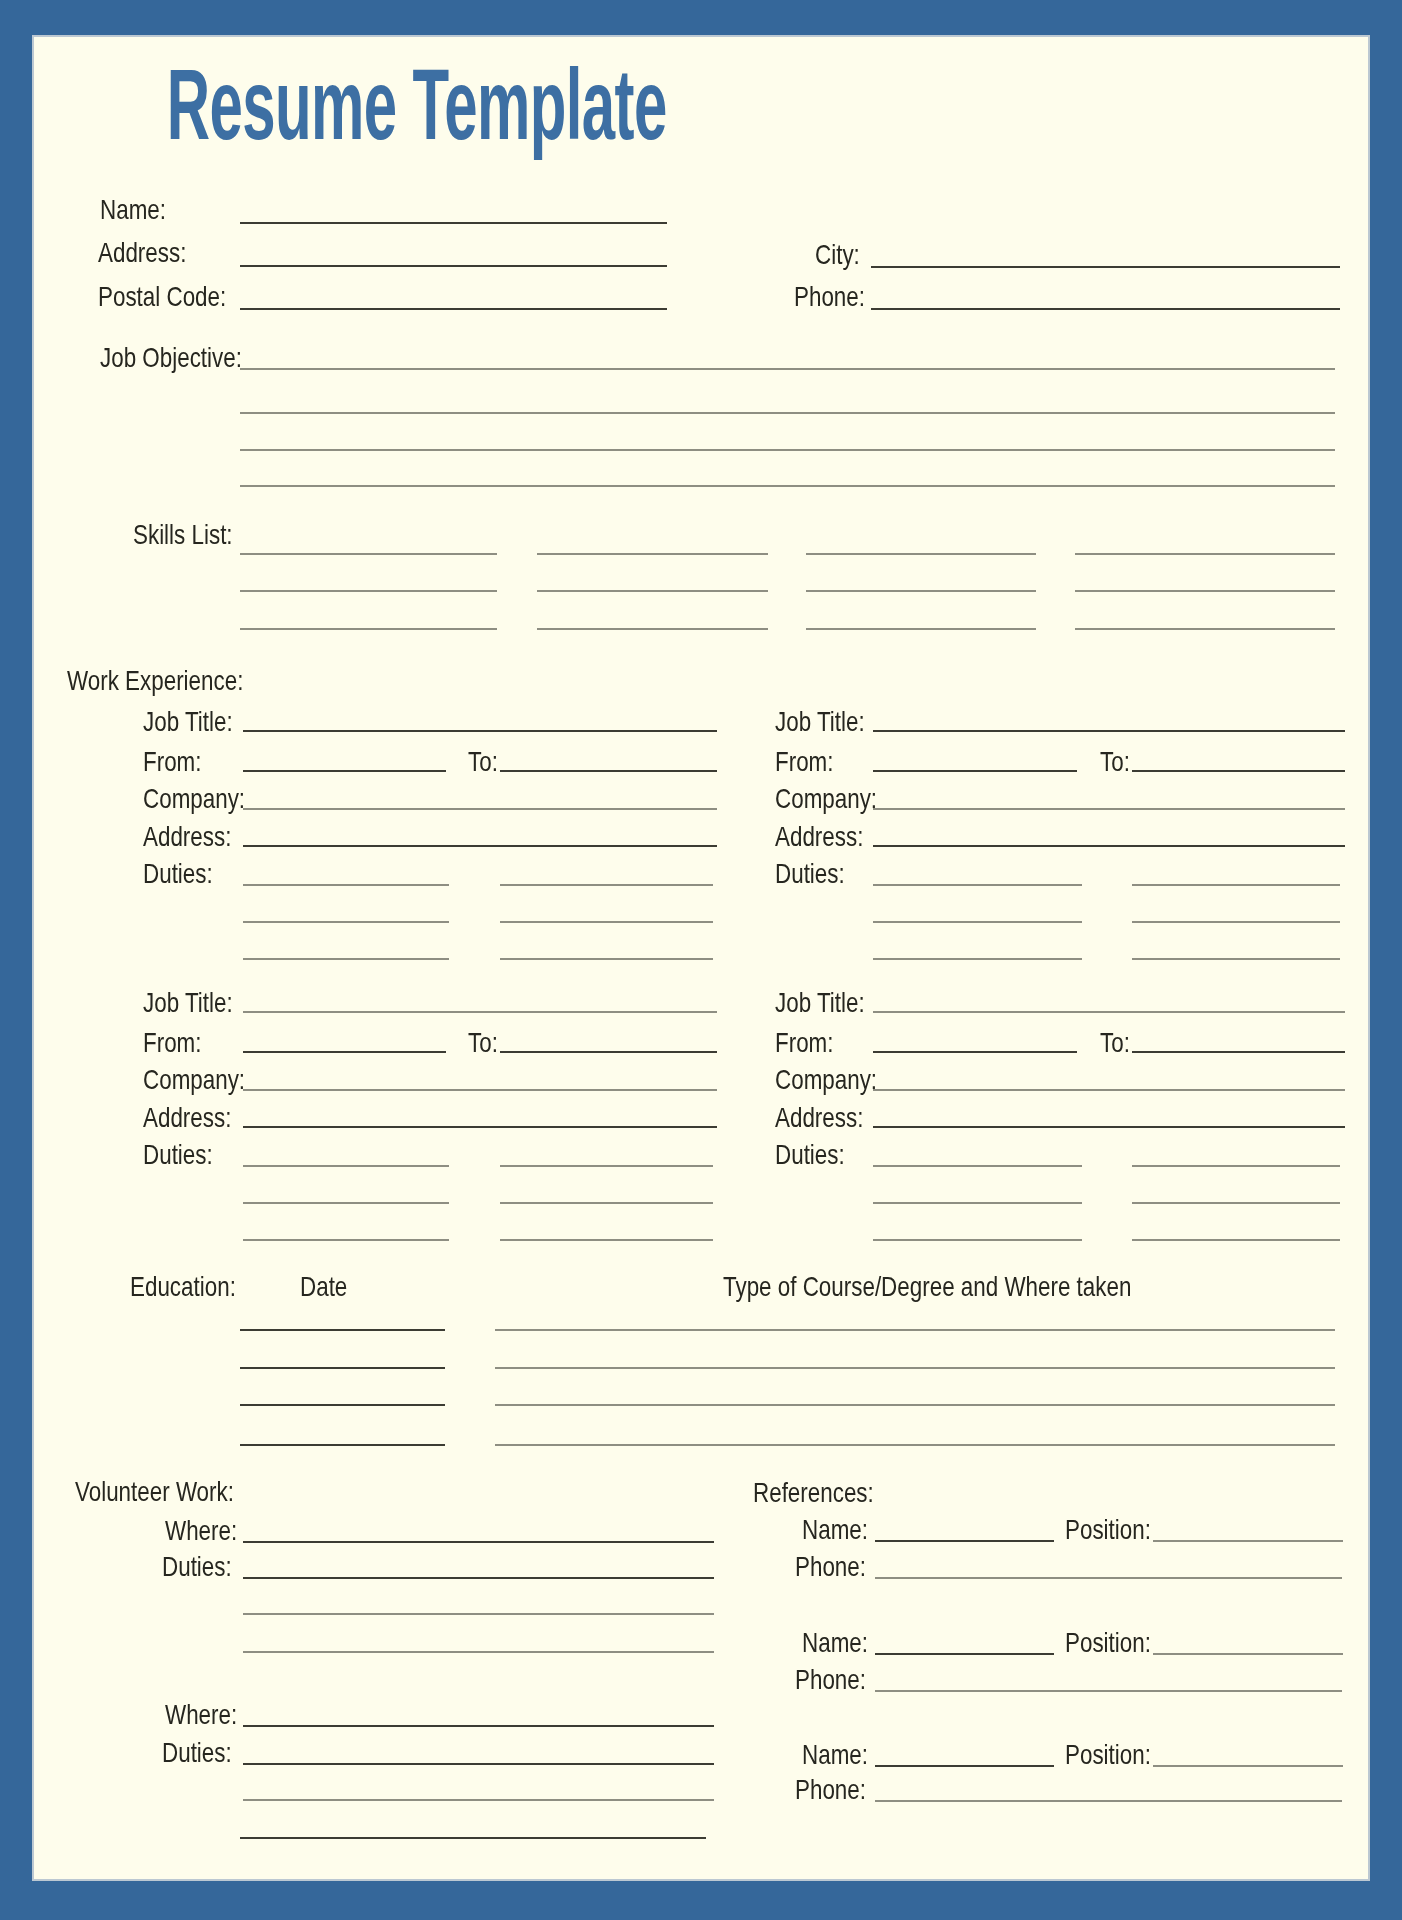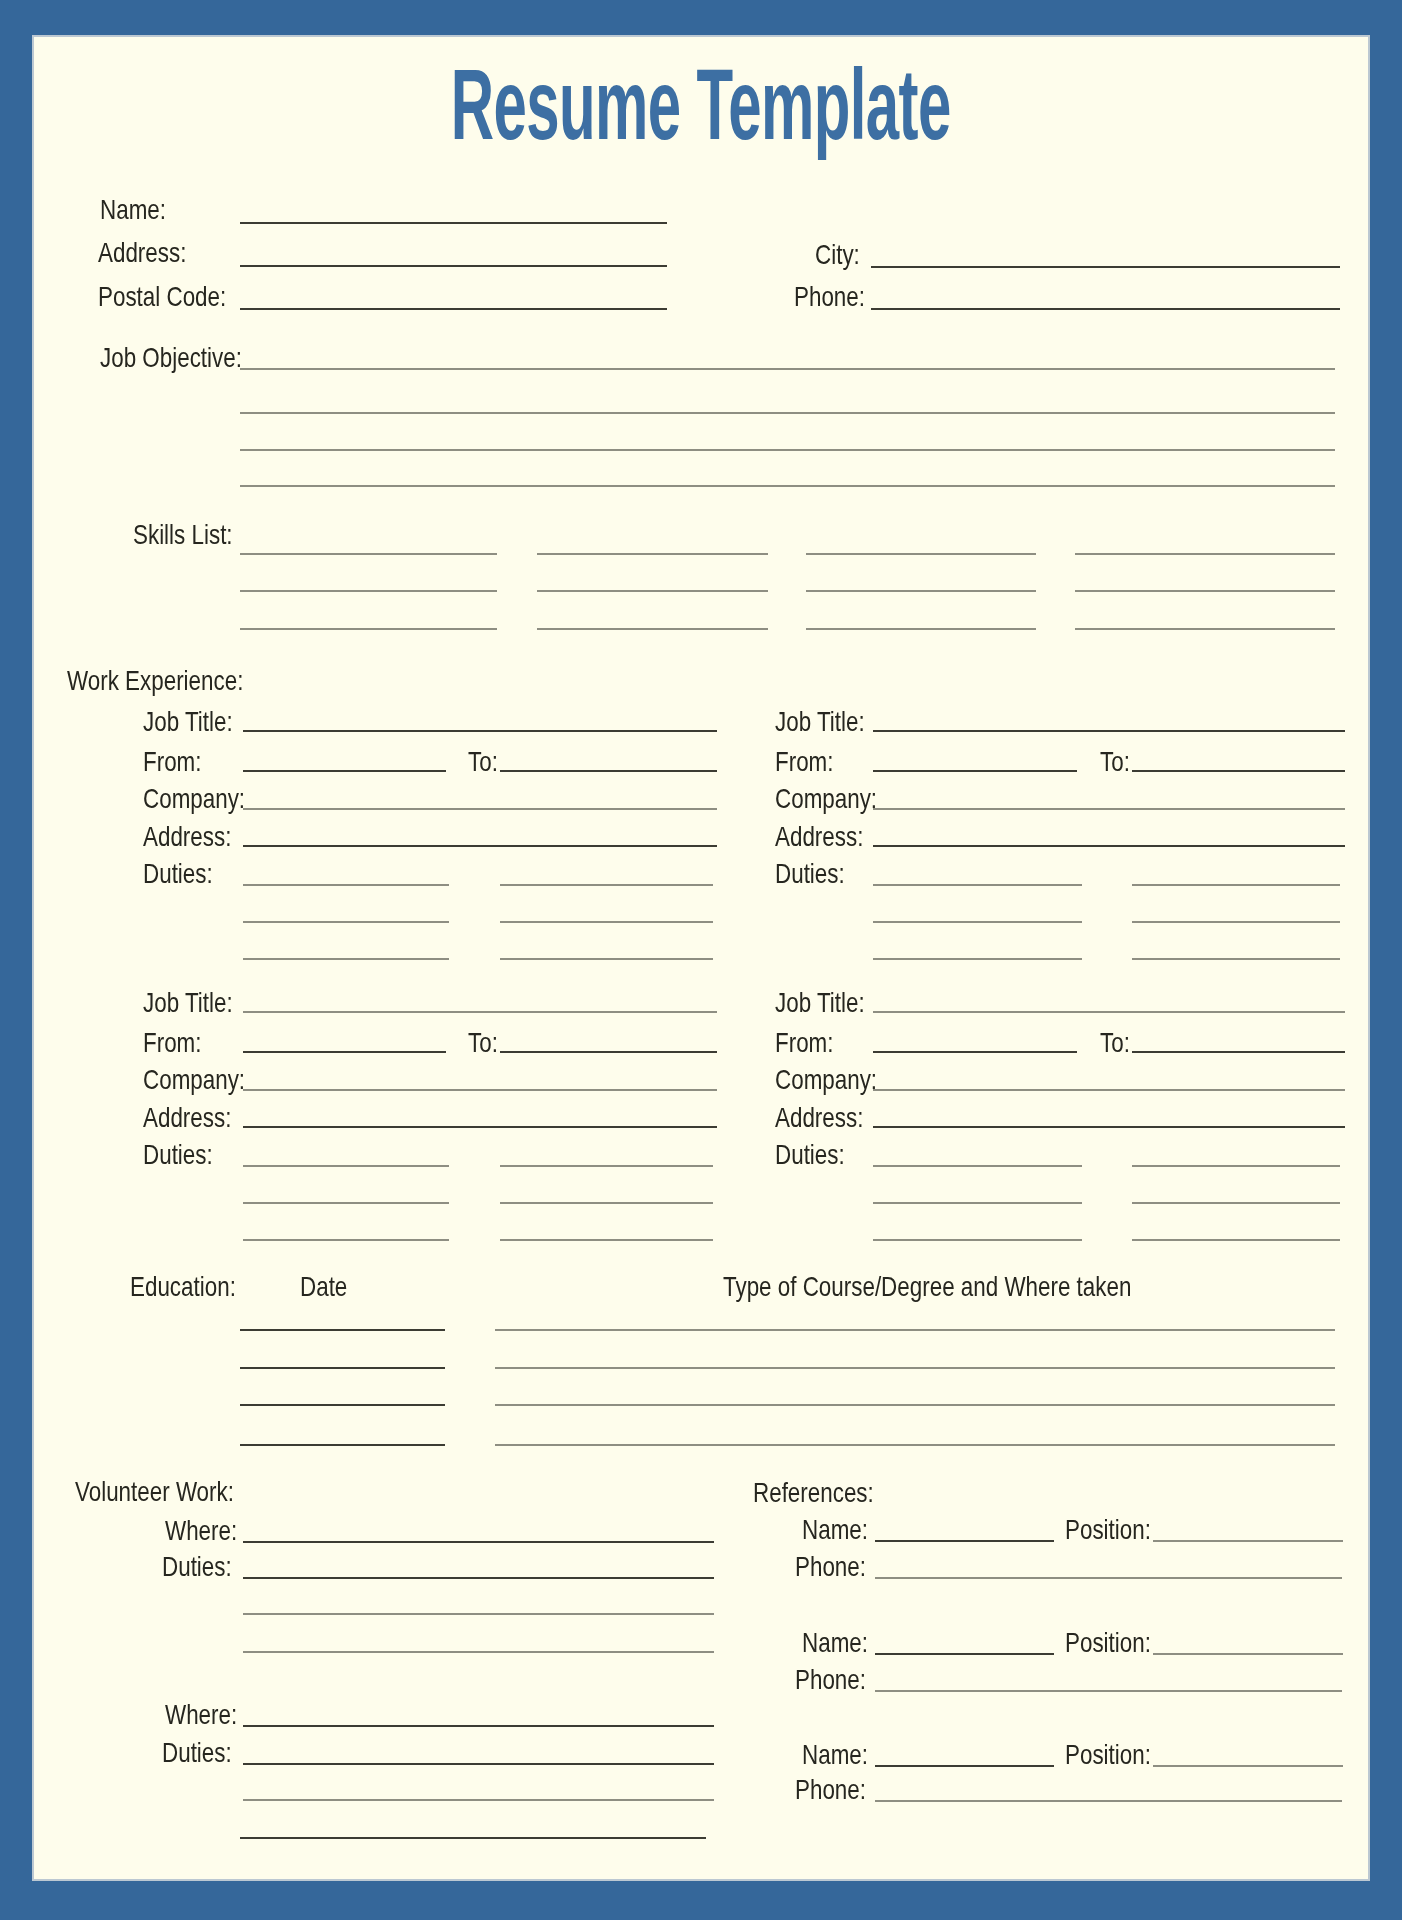--- a/index.html
+++ b/index.html
@@ -17,21 +17,21 @@
     background:var(--border-blue);
     position:relative;overflow:hidden;
     font-family:"Liberation Sans", sans-serif;
   }
   #page{position:absolute;left:0;top:0;width:1402px;height:1920px;}
   .cream{
     position:absolute;left:32px;top:35px;width:1338px;height:1846px;
     background:var(--page-cream);
     box-shadow:inset 0 0 0 2px var(--edge-light);
   }
-  .title-wrap{position:absolute;left:0;top:48px;width:1402px;text-align:center;}
+  .title-wrap{position:absolute;left:0;top:48px;width:1402px;}
   .title-wrap .t{
     display:inline-block;
     font-size:100px;line-height:112px;font-weight:bold;
     color:var(--title-blue);
     transform:scaleX(0.60);transform-origin:50% 50%;
     white-space:nowrap;letter-spacing:-1px;
   }
   .lbl{
     position:absolute;
     color:var(--label-ink);

